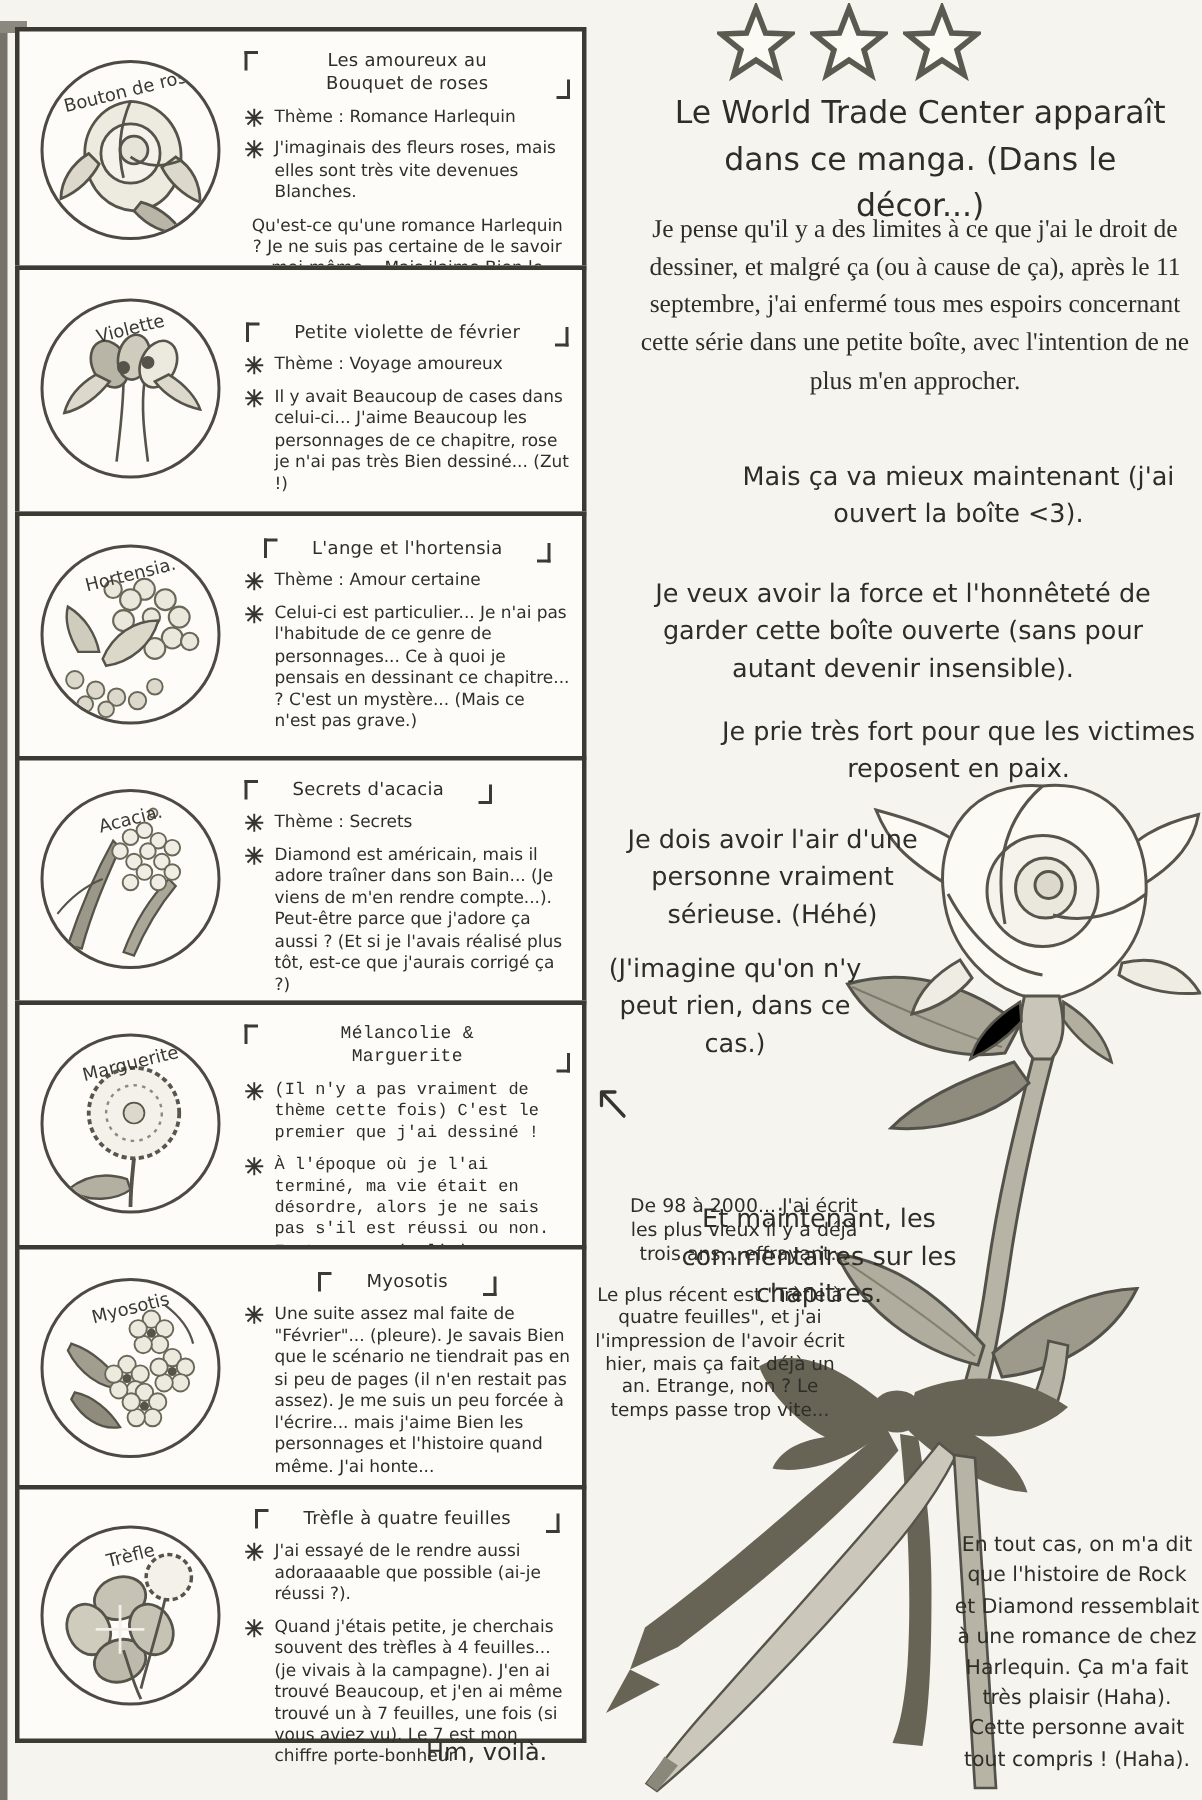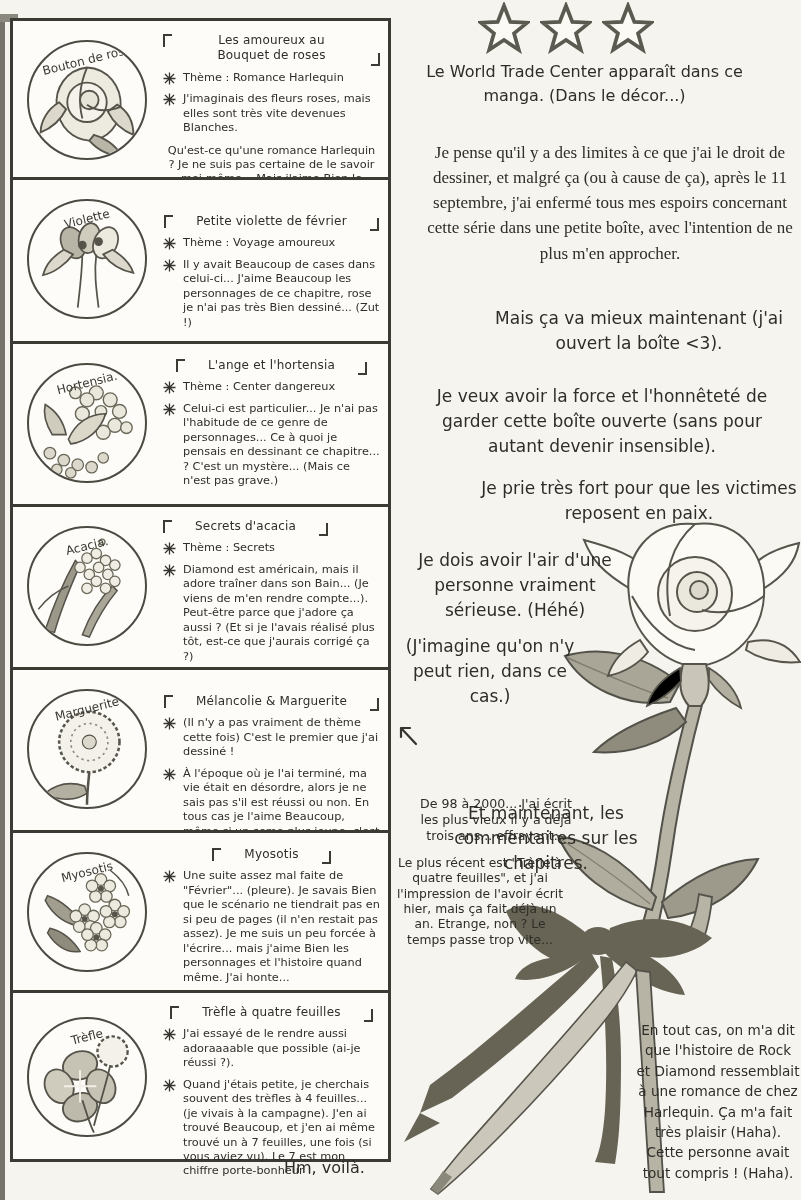--- a/index.html
+++ b/index.html
@@ -179,21 +179,21 @@
     <div class="panel-text" style="padding-top:14px;">
       <div class="title-row">
         <span class="bk bk-open"></span>
         <span class="panel-title">L'ange et l'hortensia</span>
         <span class="bk bk-close"></span>
       </div>
       <div class="item">
         <svg class="bullet" width="13" height="13" viewBox="0 0 13 13">
             <path d="M6.5 .5 V12.5 M.5 6.5 H12.5 M2 2 L11 11 M11 2 L2 11" stroke="#35342e" stroke-width="1.3" fill="none"></path>
           </svg>
-        <span>Thème : Center dangereux</span>
+        <span>Thème : Amour certaine</span>
       </div>
       <div class="item">
         <svg class="bullet" width="13" height="13" viewBox="0 0 13 13">
             <path d="M6.5 .5 V12.5 M.5 6.5 H12.5 M2 2 L11 11 M11 2 L2 11" stroke="#35342e" stroke-width="1.3" fill="none"></path>
           </svg>
         <span>Celui-ci est particulier... Je n'ai pas l'habitude de ce genre de personnages... Ce à quoi je pensais en dessinant ce chapitre... ? C'est un mystère... (Mais ce n'est pas grave.)</span>
       </div>
     </div>
   </div>
 
@@ -246,21 +246,21 @@
     <div class="flower">
       <svg width="116" height="116" viewBox="0 0 100 100">
         <circle cx="52" cy="44" r="26" fill="#f3f1e9" stroke="#57554c" stroke-width="2.2" stroke-dasharray="3 2"></circle>
         <circle cx="52" cy="44" r="16" fill="none" stroke="#8d8a7c" stroke-width="1.4" stroke-dasharray="2 3"></circle>
         <circle cx="52" cy="44" r="6" fill="#dcd9cc" stroke="#57554c" stroke-width="1"></circle>
         <path d="M52 70 C51 80 50 88 50 98" fill="none" stroke="#55534a" stroke-width="2.2"></path>
         <path d="M48 82 C36 78 24 80 14 88 C26 96 42 94 50 88 Z" fill="#b3b0a2" stroke="#55534a" stroke-width="1.4"></path>
       </svg>
       <span class="circle-label">Marguerite</span>
     </div>
-    <div class="panel-text" style="padding-top:24px;">
+    <div class="panel-text" style="padding-top:12px;font-family:Liberation Mono, monospace;">
       <div class="title-row">
         <span class="bk bk-open"></span>
         <span class="panel-title">Mélancolie &amp; Marguerite</span>
         <span class="bk bk-close"></span>
       </div>
       <div class="item">
         <svg class="bullet" width="13" height="13" viewBox="0 0 13 13">
             <path d="M6.5 .5 V12.5 M.5 6.5 H12.5 M2 2 L11 11 M11 2 L2 11" stroke="#35342e" stroke-width="1.3" fill="none"></path>
           </svg>
         <span>(Il n'y a pas vraiment de thème cette fois) C'est le premier que j'ai dessiné !</span>
@@ -367,21 +367,21 @@
       <path d="M28 4 L34.8 21.5 L53 22.3 L38.8 33.8 L43.9 51.5 L28 41 L12.1 51.5 L17.2 33.8 L3 22.3 L21.2 21.5 Z" fill="#fbfaf5" stroke="#5b5a50" stroke-width="4"></path>
     </svg>
   <svg width="52" height="52" viewBox="0 0 56 56">
       <path d="M28 4 L34.8 21.5 L53 22.3 L38.8 33.8 L43.9 51.5 L28 41 L12.1 51.5 L17.2 33.8 L3 22.3 L21.2 21.5 Z" fill="#fbfaf5" stroke="#5b5a50" stroke-width="4"></path>
     </svg>
   <svg width="52" height="52" viewBox="0 0 56 56">
       <path d="M28 4 L34.8 21.5 L53 22.3 L38.8 33.8 L43.9 51.5 L28 41 L12.1 51.5 L17.2 33.8 L3 22.3 L21.2 21.5 Z" fill="#fbfaf5" stroke="#5b5a50" stroke-width="4"></path>
     </svg>
 </div>
 
-<div class="abs hand" style="left:412px;top:60px;width:345px;font-size:16px;">Le World Trade Center apparaît dans ce manga. (Dans le décor...)</div>
+<div class="abs hand" style="left:441px;top:60px;width:345px;font-size:21px;">Le World Trade Center apparaît dans ce manga. (Dans le décor...)</div>
 <div class="abs hand" style="left:424px;top:140px;width:372px;font-family:Liberation Serif, serif;">Je pense qu'il y a des limites à ce que j'ai le droit de dessiner, et malgré ça (ou à cause de ça), après le 11 septembre, j'ai enfermé tous mes espoirs concernant cette série dans une petite boîte, avec l'intention de ne plus m'en approcher.</div>
 <div class="abs hand" style="left:478px;top:306px;width:322px;">Mais ça va mieux maintenant (j'ai ouvert la boîte &lt;3).</div>
 <div class="abs hand" style="left:414px;top:384px;width:376px;">Je veux avoir la force et l'honnêteté de garder cette boîte ouverte (sans pour autant devenir insensible).</div>
 <div class="abs hand" style="left:478px;top:476px;width:322px;">Je prie très fort pour que les victimes reposent en paix.</div>
 <div class="abs hand" style="left:396px;top:548px;width:238px;">Je dois avoir l'air d'une personne vraiment sérieuse. (Héhé)</div>
 <div class="abs hand" style="left:392px;top:634px;width:196px;">(J'imagine qu'on n'y peut rien, dans ce cas.)</div>
 
 <svg class="abs arrow-ico" width="24" height="24" viewBox="0 0 24 24">
   <path d="M5 4 L20 20 M5 4 L5 13 M5 4 L14 4" stroke="#35342e" stroke-width="2.2" fill="none" stroke-linecap="round"></path>
 </svg>

